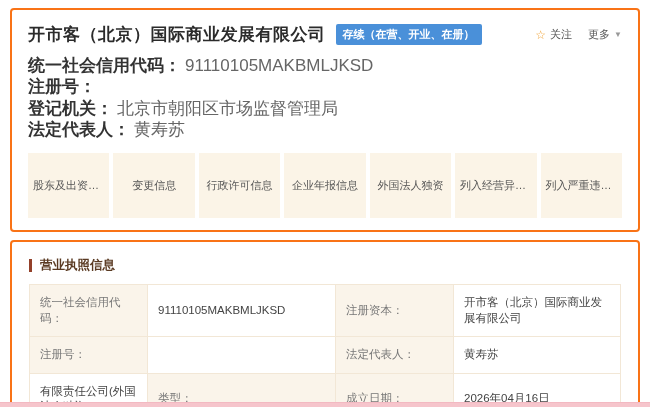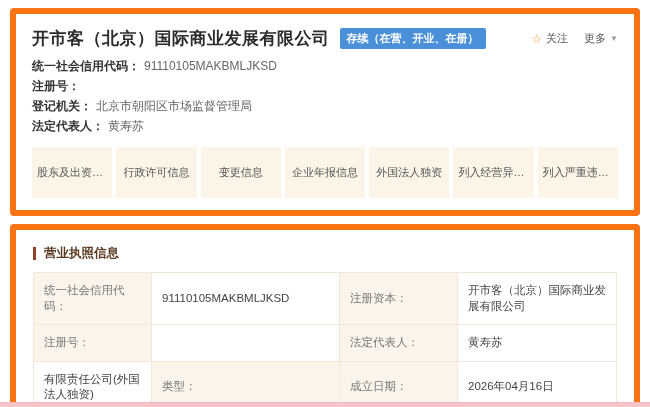--- a/index.html
+++ b/index.html
@@ -4,21 +4,21 @@
 <style>
   * { box-sizing: border-box; margin: 0; padding: 0; }
   html,body {
     width: 650px; height: 407px; overflow: hidden;
     background: #fff;
     font-family: "Liberation Sans", "DejaVu Sans", sans-serif;
     position: relative;
   }
   .card {
     margin: 0 10px;
-    border: 6px solid #f97316;
+    border: 2px solid #f97316;
     border-radius: 4px;
     background: #fff;
   }
   .card-header { margin-top: 8px; padding: 13px 16px 12px; }
   .card-main   { margin-top: 8px; padding: 11px 15px 16px; }
 
   
   .title-row { display: flex; align-items: center; }
   .company-title { font-size: 17px; font-weight: bold; color: #2b2b2b; letter-spacing: .5px; }
   .status-badge {
@@ -28,29 +28,29 @@
   .header-actions { margin-left: auto; display: flex; align-items: center; gap: 16px; }
   .action-btn {
     background: none; border: none; font-size: 11px; color: #555;
     cursor: pointer; display: flex; align-items: center;
     font-family: inherit;
   }
   .star-icon { color: #f0a43a; margin-right: 4px; font-size: 12px; }
   .caret-icon { color: #999; margin-left: 4px; font-size: 8px; }
 
   .header-fields { margin-top: 9px; }
-  .field-line { font-size: 12px; margin-top: 5px; line-height: 1.25; }
+  .field-line { font-size: 17px; line-height: 1.25; }
   .field-label { font-weight: bold; color: #333; }
   .field-value { color: #666; margin-left: 4px; }
 
   
   .tabs-row { display: flex; gap: 4px; margin-top: 13px; }
   .tab {
     flex: 1 1 0; background: #fbf4e7; color: #555;
-    font-size: 11px; text-align: center; padding: 18px 5px;
+    font-size: 11px; text-align: center; padding: 25px 5px;
     cursor: pointer; white-space: nowrap; overflow: hidden; text-overflow: ellipsis;
   }
 
   
   .section-header { display: flex; align-items: center; margin: 4px 0 10px 2px; }
   .section-bar { width: 3px; height: 13px; background: #93402a; margin-right: 8px; }
   .section-title { font-size: 12.5px; font-weight: bold; color: #5a3a22; }
 
   
   .info-table {
@@ -107,22 +107,22 @@
     <div class="field-line">
       <span class="field-label">登记机关：</span><span class="field-value">北京市朝阳区市场监督管理局</span>
     </div>
     <div class="field-line">
       <span class="field-label">法定代表人：</span><span class="field-value">黄寿苏</span>
     </div>
   </div>
 
   <div class="tabs-row">
     <div class="tab">股东及出资信息</div>
+    <div class="tab">变更信息</div>
     <div class="tab">行政许可信息</div>
-    <div class="tab">变更信息</div>
     <div class="tab">企业年报信息</div>
     <div class="tab">外国法人独资</div>
     <div class="tab">列入经营异常名录...</div>
     <div class="tab">列入严重违法失信...</div>
   </div>
 </div>
 
 <div class="card card-main">
   <div class="section-header">
     <span class="section-bar"></span>

